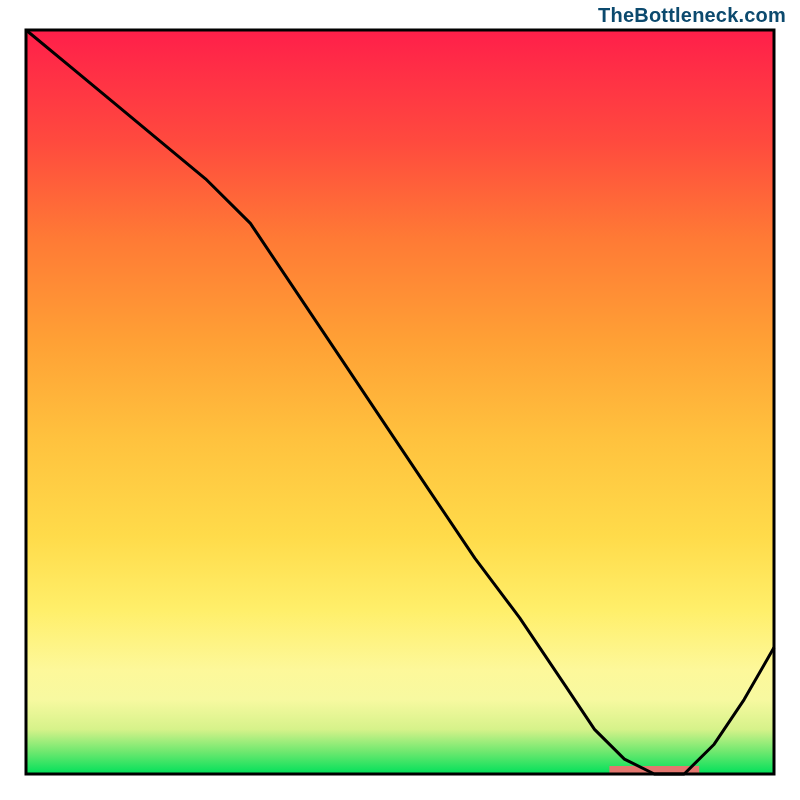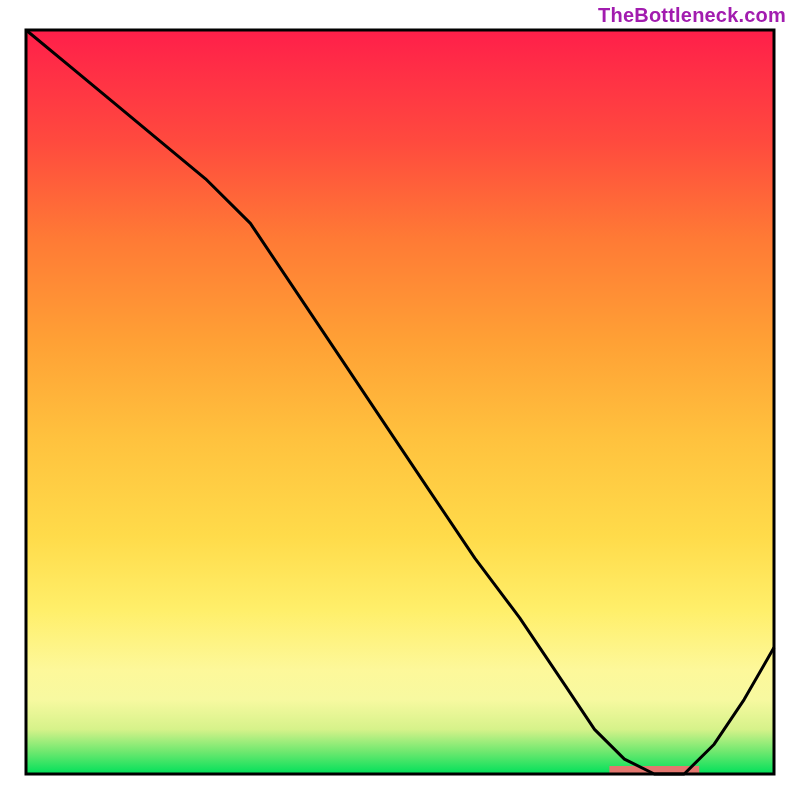--- a/index.html
+++ b/index.html
@@ -18,21 +18,21 @@
   }
   svg {
     display: block;
   }
   .watermark {
     position: absolute;
     top: 4px;
     right: 14px;
     font-size: 20px;
     font-weight: 600;
-    color: #a21caf;
+    color: #0c4a6e;
     letter-spacing: 0.2px;
     user-select: none;
   }
 </style>
 </head>
 <body>
 
 <div class="canvas-wrap">
   <div class="watermark">TheBottleneck.com</div>
 

